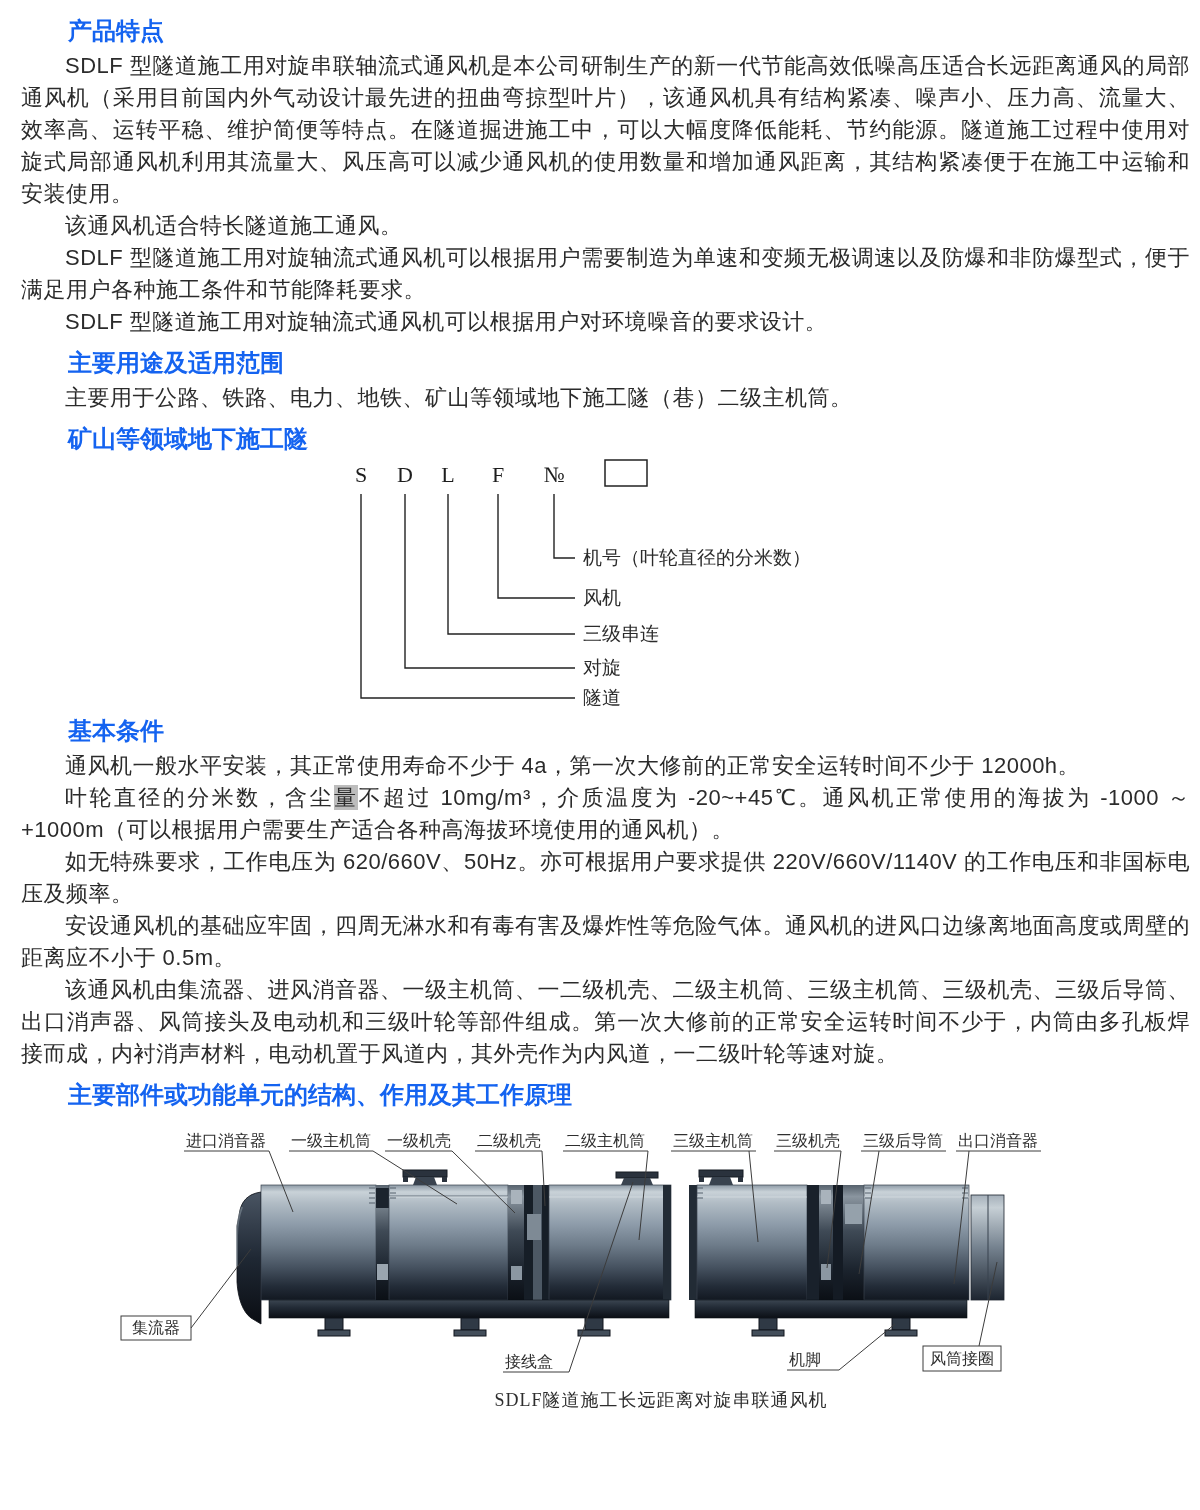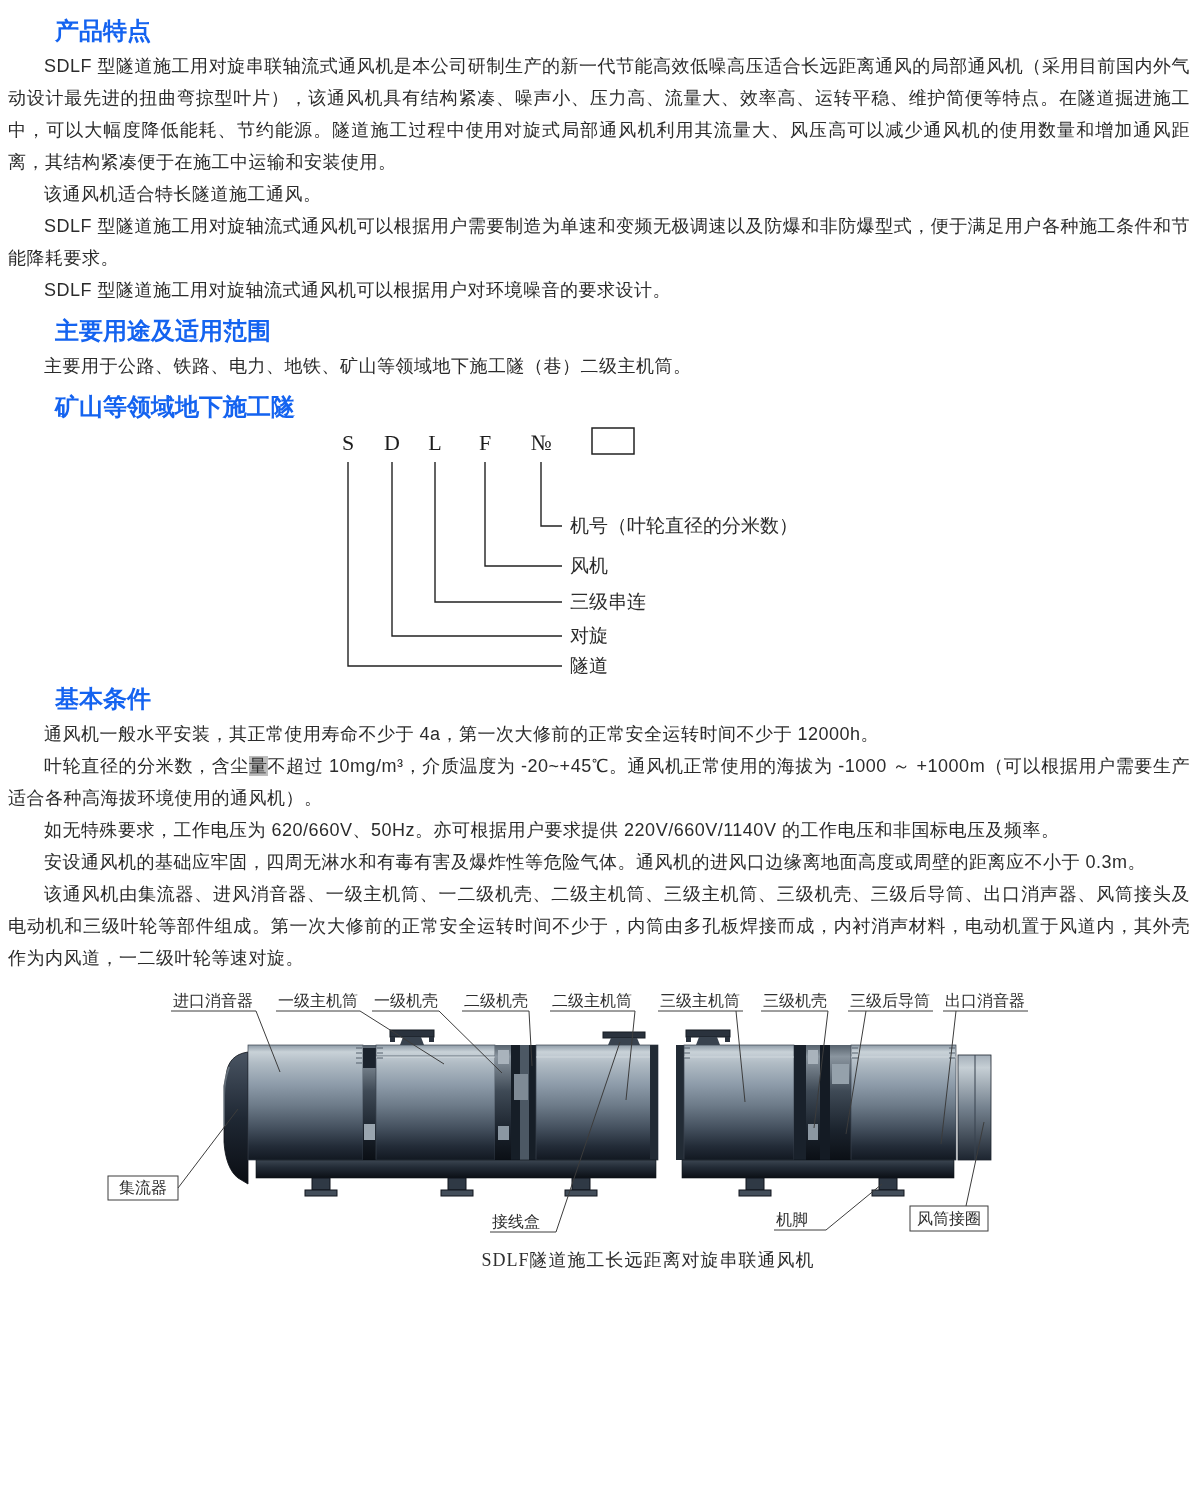--- a/index.html
+++ b/index.html
@@ -1,26 +1,26 @@
 <!DOCTYPE html>
 <html><head>
 <meta charset="utf-8">
 <style>
   html,body{margin:0;padding:0;}
   body{
     width:1200px;height:1510px;overflow:hidden;background:#ffffff;
     font-family:"Liberation Sans",sans-serif;color:#2b2b2b;
   }
-  .page{width:1200px;height:1510px;padding:6px 10px 0 8px;box-sizing:border-box;}
+  .page{width:1200px;height:1510px;padding:6px 10px 0 21px;box-sizing:border-box;}
   h2.sec{
     margin:10px 0 4px 0;padding:0 0 0 47px;
     font-size:24px;line-height:30px;font-weight:700;color:#1463f0;
   }
   p.bp{
-    margin:0;font-size:18px;line-height:32px;letter-spacing:0.5px;
+    margin:0;font-size:22px;line-height:32px;letter-spacing:0.5px;
     text-align:justify;text-indent:2em;color:#2b2b2b;
   }
   span.hl{background:#bdbdbd;}
   .model-svg{display:block;margin:0 0 0 322px;}
   .fig-svg{display:block;margin:0;}
   svg text{font-family:"Liberation Serif",serif;}
   .mline{stroke:#222222;stroke-width:1.4;fill:none;}
   .mletter{font-size:22px;fill:#1d1d1d;}
   .mlabel{font-size:19px;fill:#2b2b2b;}
   .flabel{font-size:16px;fill:#2f2f2f;}
@@ -62,24 +62,25 @@
     <text class="mlabel" x="240" y="146">风机</text>
     <text class="mlabel" x="240" y="182">三级串连</text>
     <text class="mlabel" x="240" y="216">对旋</text>
     <text class="mlabel" x="240" y="246">隧道</text>
   </svg>
 
   <h2 class="sec">基本条件</h2>
   <p class="bp">通风机一般水平安装，其正常使用寿命不少于 4a，第一次大修前的正常安全运转时间不少于 12000h。</p>
   <p class="bp"><span>叶轮直径的分米数，含尘</span><span class="hl">量</span><span>不超过 10mg/m³，介质温度为 -20~+45℃。通风机正常使用的海拔为 -1000 ～ +1000m（可以根据用户需要生产适合各种高海拔环境使用的通风机）。</span></p>
   <p class="bp">如无特殊要求，工作电压为 620/660V、50Hz。亦可根据用户要求提供 220V/660V/1140V 的工作电压和非国标电压及频率。</p>
-  <p class="bp">安设通风机的基础应牢固，四周无淋水和有毒有害及爆炸性等危险气体。通风机的进风口边缘离地面高度或周壁的距离应不小于 0.3m。</p>
+  <p class="bp">安设通风机的基础应牢固，四周无淋水和有毒有害及爆炸性等危险气体。通风机的进风口边缘离地面高度或周壁的距离应不小于 0.5m。</p>
 
   <p class="bp">该通风机由集流器、进风消音器、一级主机筒、一二级机壳、二级主机筒、三级主机筒、三级机壳、三级后导筒、出口消声器、风筒接头及电动机和三级叶轮等部件组成。第一次大修前的正常安全运转时间不少于，内筒由多孔板焊接而成，内衬消声材料，电动机置于风道内，其外壳作为内风道，一二级叶轮等速对旋。</p>
 
+  <h2 class="sec">主要部件或功能单元的结构、作用及其工作原理</h2>
 
   <svg class="fig-svg" width="1200" height="318" viewBox="0 0 1200 318">
     <defs>
       <linearGradient id="gcyl" x1="0" y1="0" x2="0" y2="1">
         <stop offset="0" stop-color="#8d9aa6"></stop>
           <stop offset="0.06" stop-color="#c9d2d8"></stop>
         <stop offset="0.16" stop-color="#b0bbc4"></stop>
           <stop offset="0.34" stop-color="#8e9caa"></stop>
         <stop offset="0.52" stop-color="#6e7c8a"></stop>
           <stop offset="0.72" stop-color="#45515f"></stop>

